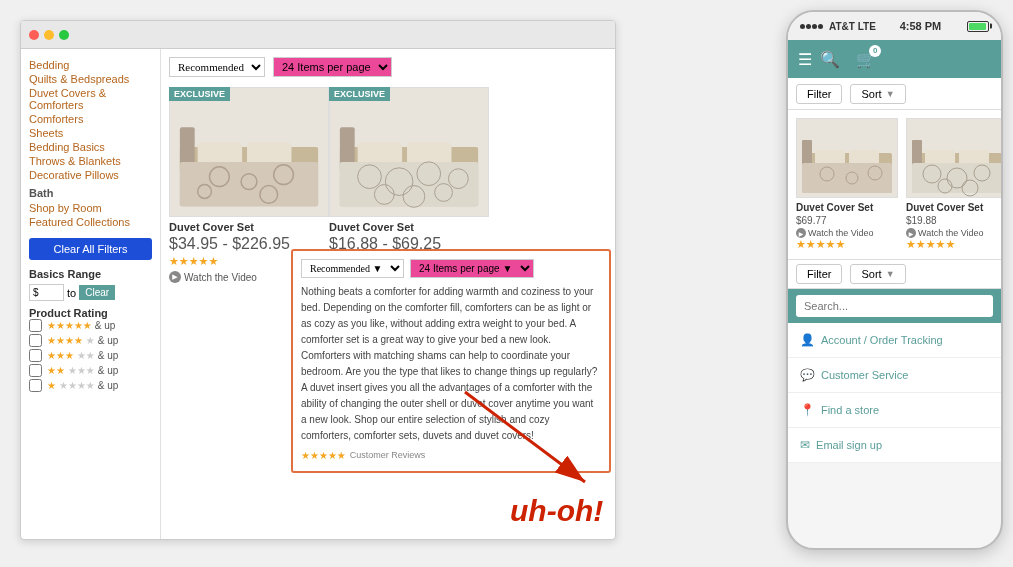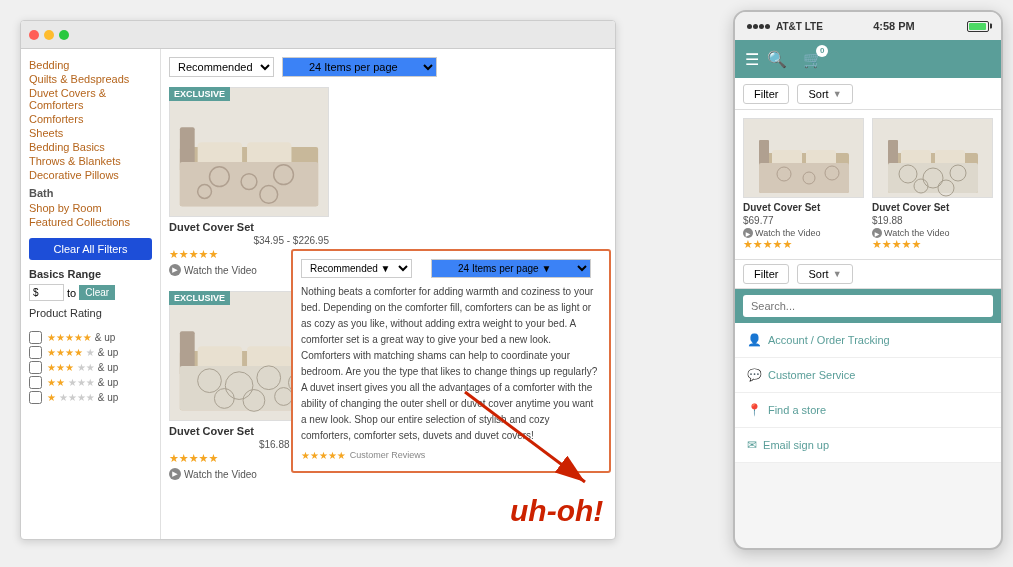--- a/index.html
+++ b/index.html
@@ -100,24 +100,24 @@
     }
     .apply-btn {
       background: #5a9e99;
       color: #fff;
       border: none;
       padding: 2px 6px;
       font-size: 10px;
       cursor: pointer;
     }
     .product-rating-label {
-      font-weight: normal;
+      font-weight: bold;
       font-size: 11px;
       color: #333;
-      margin-bottom: 12px;
+      margin-bottom: 0;
     }
     .rating-row {
       display: flex;
       align-items: center;
       gap: 3px;
       margin-bottom: 2px;
       font-size: 10px;
       color: #555;
     }
     .rating-row input[type=checkbox] {
@@ -138,32 +138,31 @@
       display: flex;
       align-items: center;
       gap: 8px;
       margin-bottom: 10px;
     }
     .sort-select {
       border: 1px solid #ccc;
       padding: 2px 4px;
       font-size: 11px;
       background: #fff;
+      font-family: Liberation Serif, serif;
     }
     .items-per-page {
       border: 1px solid #ccc;
-      padding: 2px 22px;
-      font-size: 11px;
-      background: #3b82f6;
+      padding: 2px 4px;
+      font-size: 11px;
+      background: #ec4899;
     }
 
     .products-grid {
       display: flex;
-      gap: 15px;
-      flex-direction: column;
     }
 
     .product-card {
       width: 160px;
       position: relative;
     }
 
     .product-badge {
       background: #5a9e99;
       color: #fff;
@@ -190,24 +189,23 @@
     }
 
     .product-title {
       font-size: 11px;
       color: #333;
       margin-top: 4px;
       font-weight: bold;
     }
 
     .product-price {
-      font-size: 10px;
+      font-size: 16px;
       color: #555;
       margin-top: 2px;
-      text-align: right;
     }
 
     .product-stars {
       color: #f5a623;
       font-size: 11px;
       margin-top: 2px;
     }
 
     .watch-video {
       display: flex;
@@ -240,43 +238,43 @@
       border-radius: 3px;
       padding: 8px;
       font-size: 10px;
       color: #333;
       line-height: 1.5;
       z-index: 10;
     }
     .tooltip-sort-bar {
       display: flex;
       align-items: center;
-      gap: 19px;
+      gap: 6px;
       margin-bottom: 6px;
     }
     .tooltip-text {
       font-size: 10px;
       line-height: 1.6;
       color: #444;
     }
     .tooltip-stars {
       color: #f5a623;
       font-size: 10px;
     }
 
     
     .mobile-phone {
       position: absolute;
       right: 10px;
       top: 10px;
-      width: 270px;
+      width: 217px;
       height: 540px;
       background: #f5f5f5;
       border: 2px solid #bbb;
-      border-radius: 13px;
+      border-radius: 28px;
       box-shadow: 0 4px 16px rgba(0,0,0,0.2);
       overflow: hidden;
     }
 
     .phone-status-bar {
       background: #f0f0f0;
       height: 28px;
       display: flex;
       align-items: center;
       justify-content: space-between;

